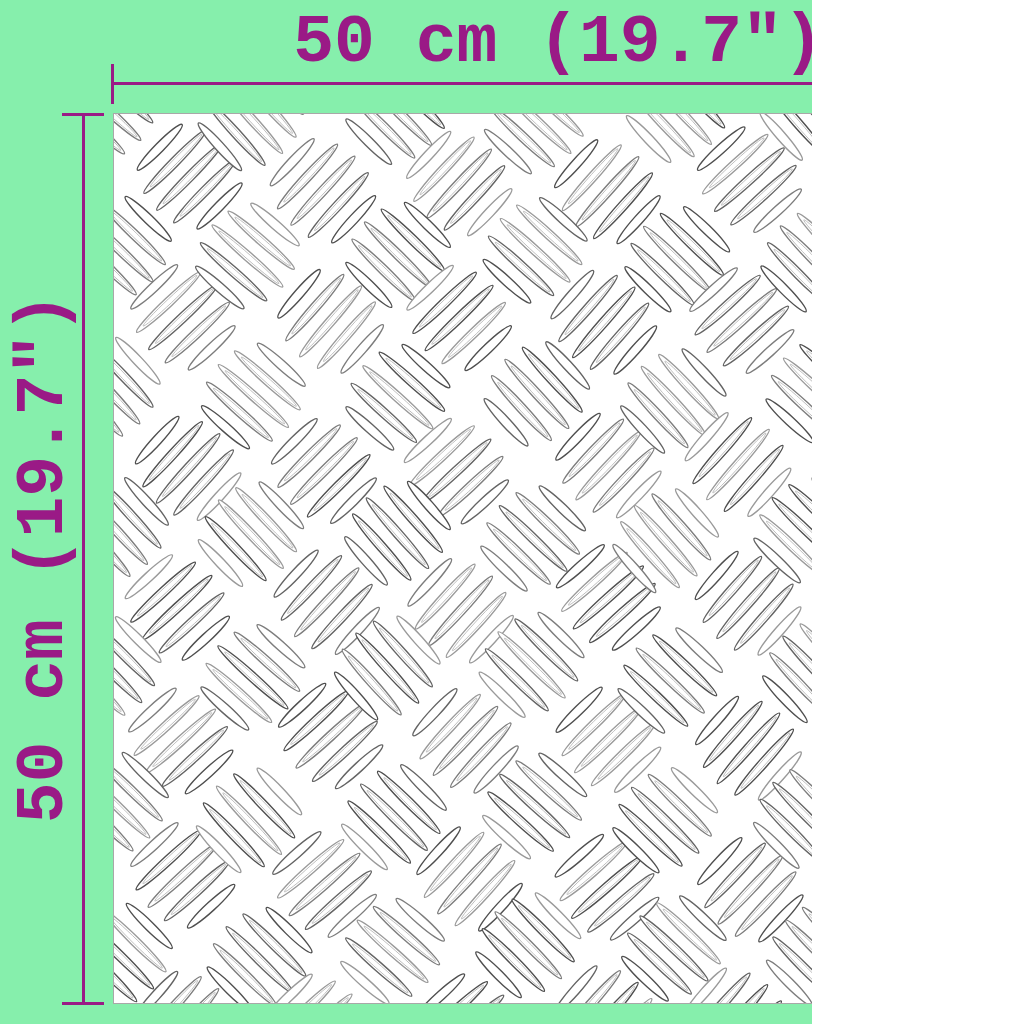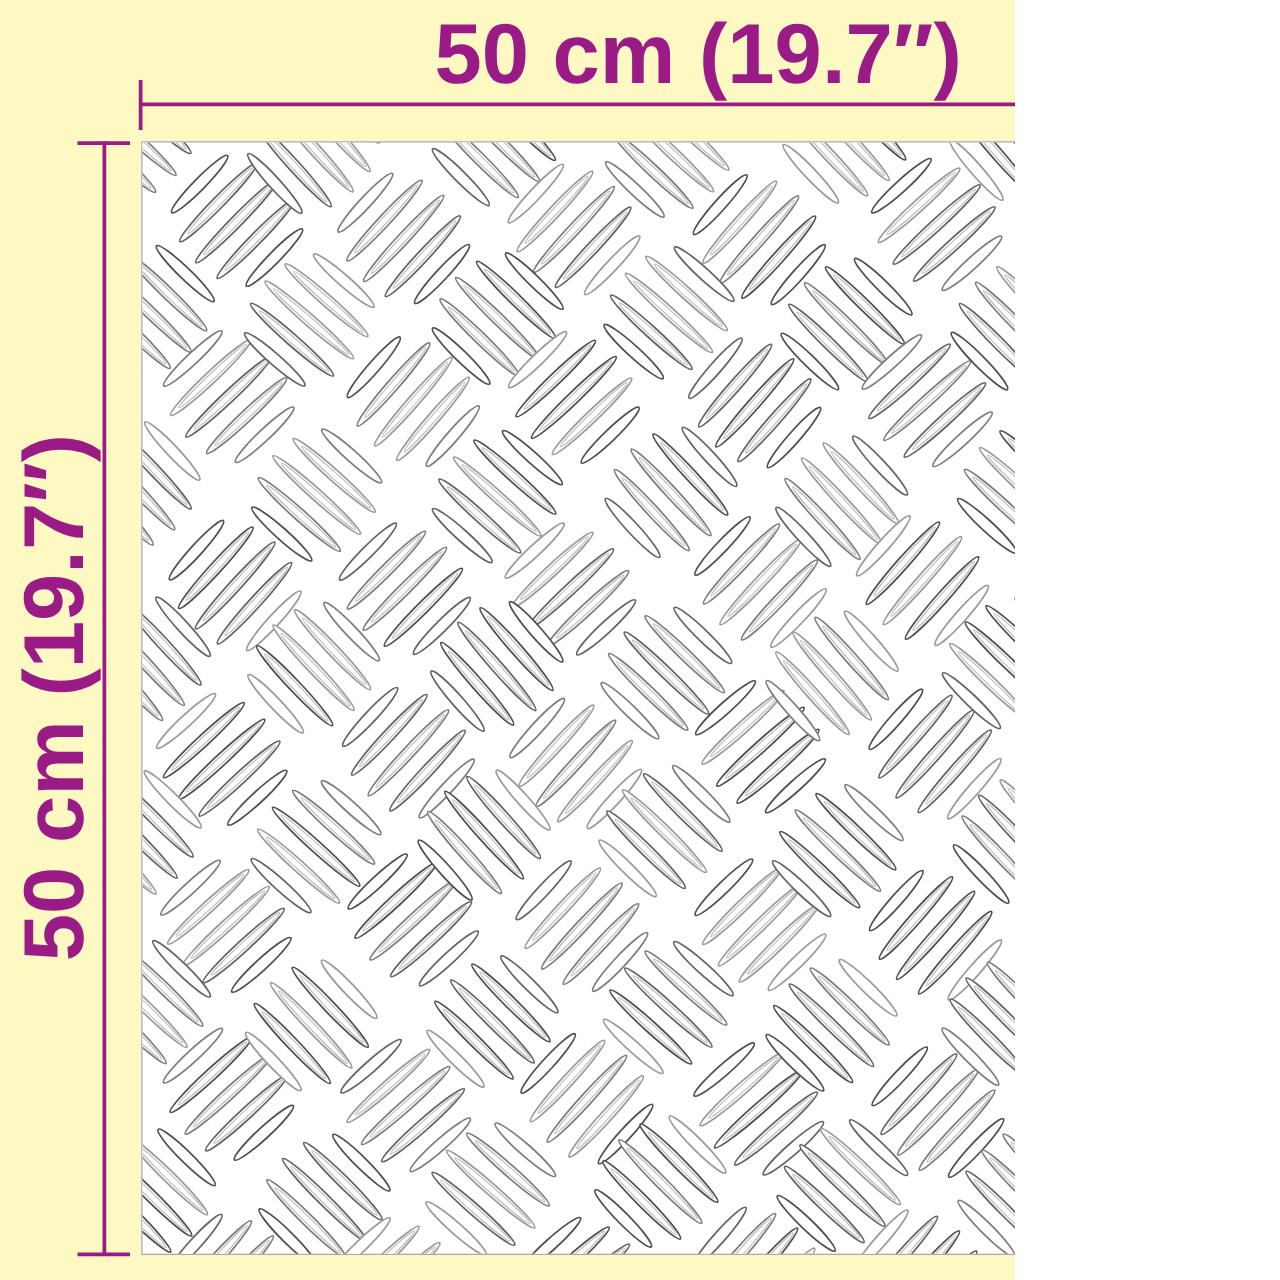--- a/index.html
+++ b/index.html
@@ -1,18 +1,18 @@
 <!DOCTYPE html>
 <html style="--accent: #9a1a86; --plate-border: #a8a8a8;"><head>
 <meta charset="utf-8">
 <style>
   html,body{margin:0;padding:0;background:#ffffff;}
   .scene{
-    position:relative;width:812px;height:1024px;background:#fef9c3;overflow:hidden;
-    font-family:Liberation Sans, sans-serif;
+    position:relative;width:812px;height:1024px;background:#86efac;overflow:hidden;
+    font-family:Liberation Mono, monospace;
   }
   .plate{
     position:absolute;left:113px;top:113px;width:891px;height:891px;
     box-sizing:border-box;border:1px solid var(--plate-border,#a8a8a8);background:#ffffff;
   }
   .plate svg{display:block;width:100%;height:100%;}
   .dim{position:absolute;background:var(--accent,#9a1a86);}
   .dim-line-top{left:113px;top:82px;width:891px;height:3px;}
   .tick-top-left{left:111px;top:64px;width:3px;height:40px;}
   .tick-top-right{left:1003px;top:64px;width:3px;height:40px;}

